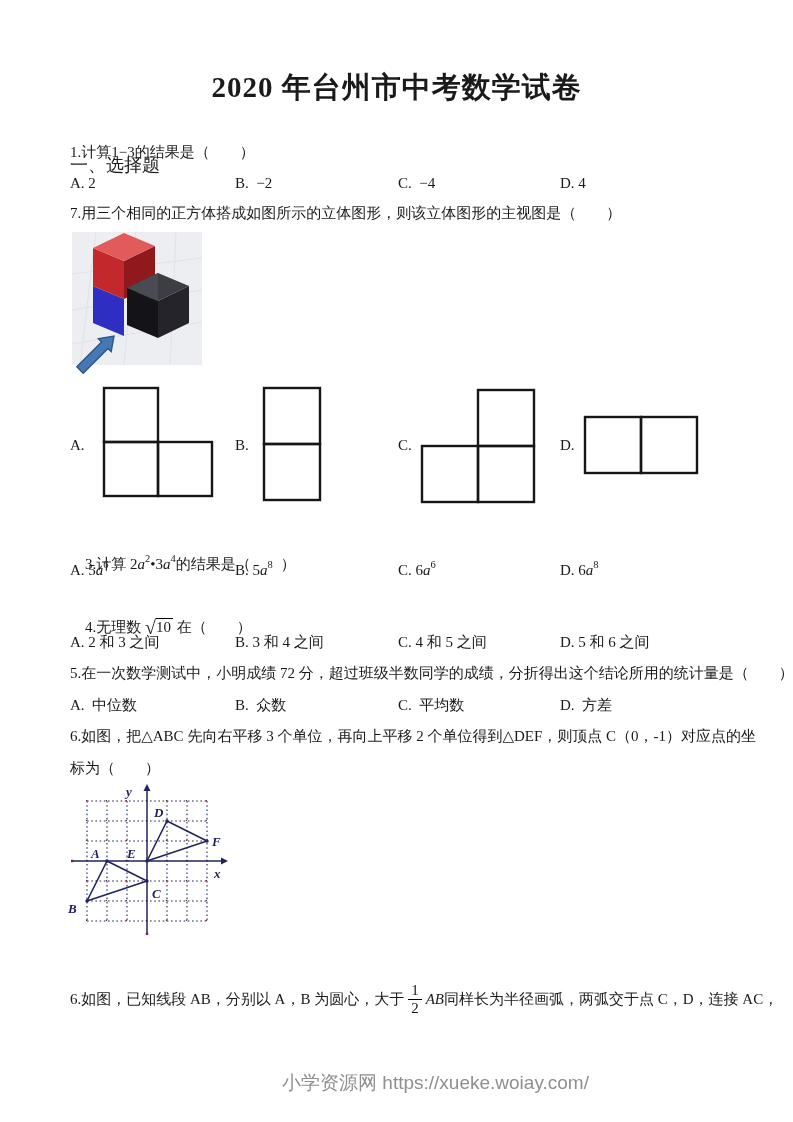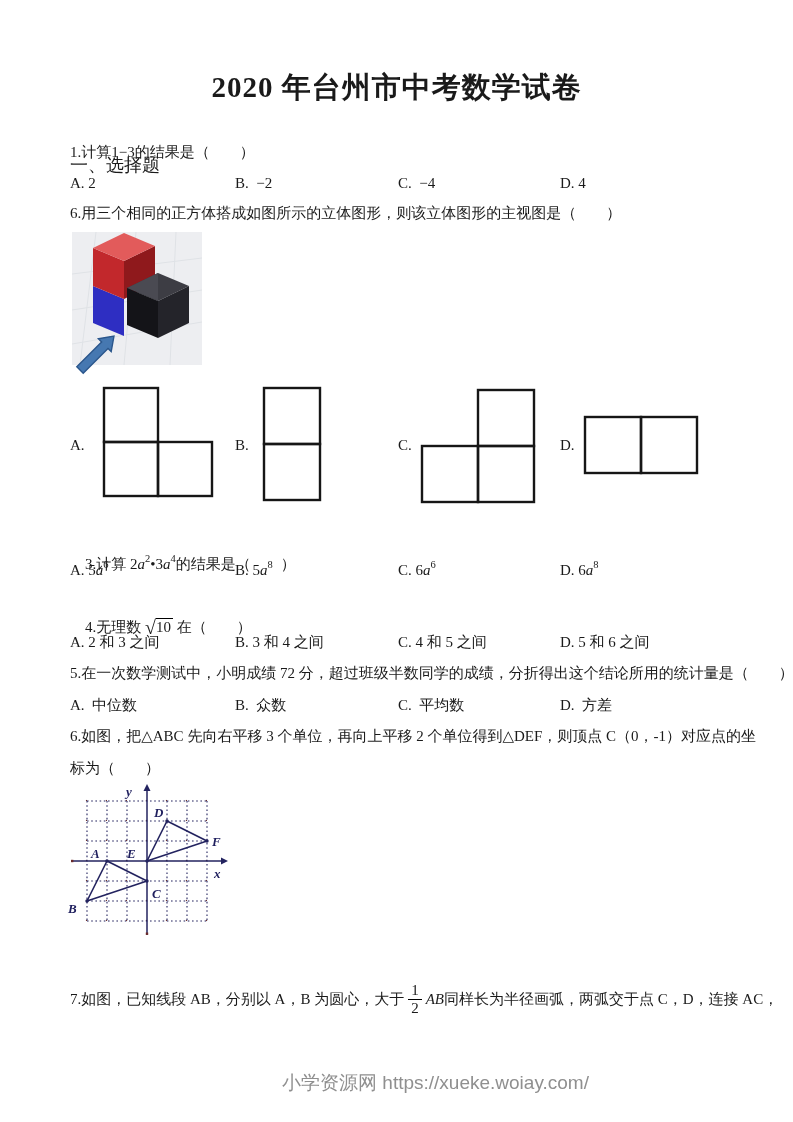--- a/index.html
+++ b/index.html
@@ -43,21 +43,21 @@
   <div class="section">一、选择题</div>
 
   <div class="q" style="top:142px">1.计算1−3的结果是（　　）</div>
   <div class="optrow" style="top:175px">
     <span class="opt p1">A. 2</span>
     <span class="opt p2">B.  −2</span>
     <span class="opt p3">C.  −4</span>
     <span class="opt p4">D. 4</span>
   </div>
 
-  <div class="q" style="top:203px">6.用三个相同的正方体搭成如图所示的立体图形，则该立体图形的主视图是（　　）</div>
+  <div class="q" style="top:203px">7.用三个相同的正方体搭成如图所示的立体图形，则该立体图形的主视图是（　　）</div>
 
   <svg class="figsvg" style="left:72px;top:232px" width="130" height="148" viewBox="0 0 130 148">
     <rect x="0" y="0" width="130" height="133" fill="#edeef1"></rect>
     <g class="cube-grid">
       <path d="M0,42 L130,26" fill="none"></path>
       <path d="M0,78 L130,58" fill="none"></path>
       <path d="M0,112 L130,90" fill="none"></path>
       <path d="M24,0 L8,133" fill="none"></path>
       <path d="M64,0 L52,133" fill="none"></path>
       <path d="M104,0 L98,133" fill="none"></path>
@@ -173,21 +173,21 @@
     <text class="flbl" x="27" y="77">A</text>
     <text class="flbl" x="4" y="132">B</text>
     <text class="flbl" x="88" y="117">C</text>
     <text class="flbl" x="90" y="36">D</text>
     <text class="flbl" x="63" y="77">E</text>
     <text class="flbl" x="148" y="65">F</text>
   </svg>
 
 
   <div class="q7row">
-    <span>7.如图，已知线段 AB，分别以 A，B 为圆心，大于</span>
+    <span>6.如图，已知线段 AB，分别以 A，B 为圆心，大于</span>
     <span class="frac">
       <span class="num">1</span>
       <span class="den">2</span>
     </span>
     <span class="it">AB</span>
     <span>同样长为半径画弧，两弧交于点 C，D，连接 AC，</span>
   </div>
 
   <div class="footer">小学资源网 https://xueke.woiay.com/</div>
 

